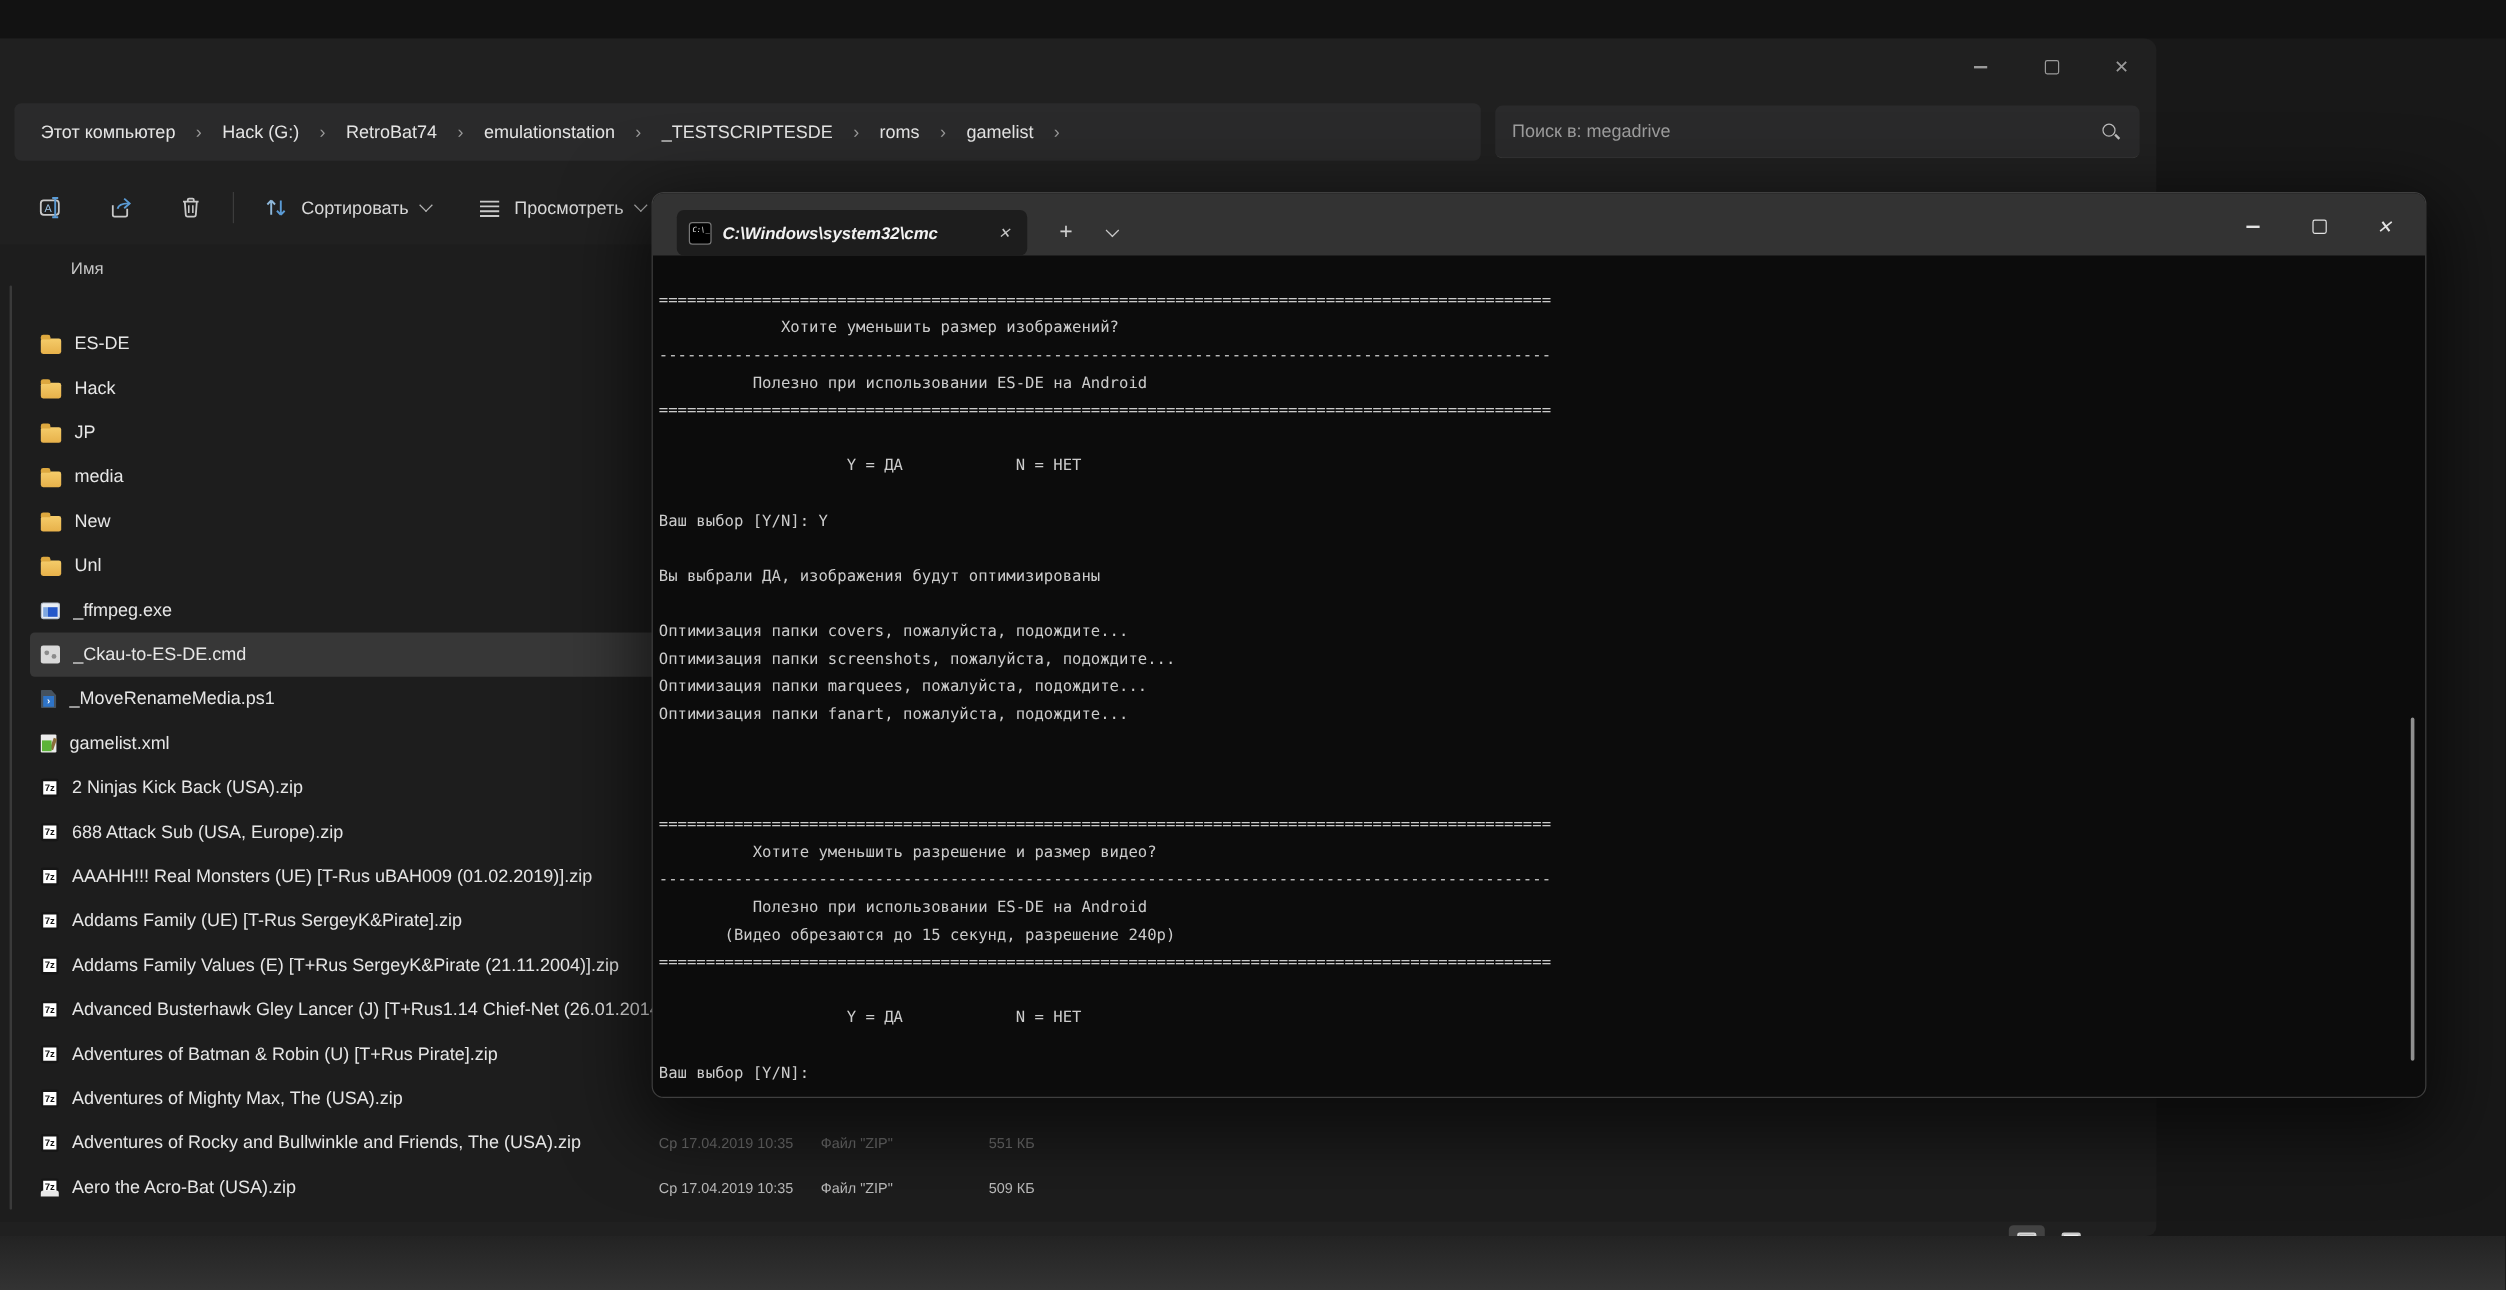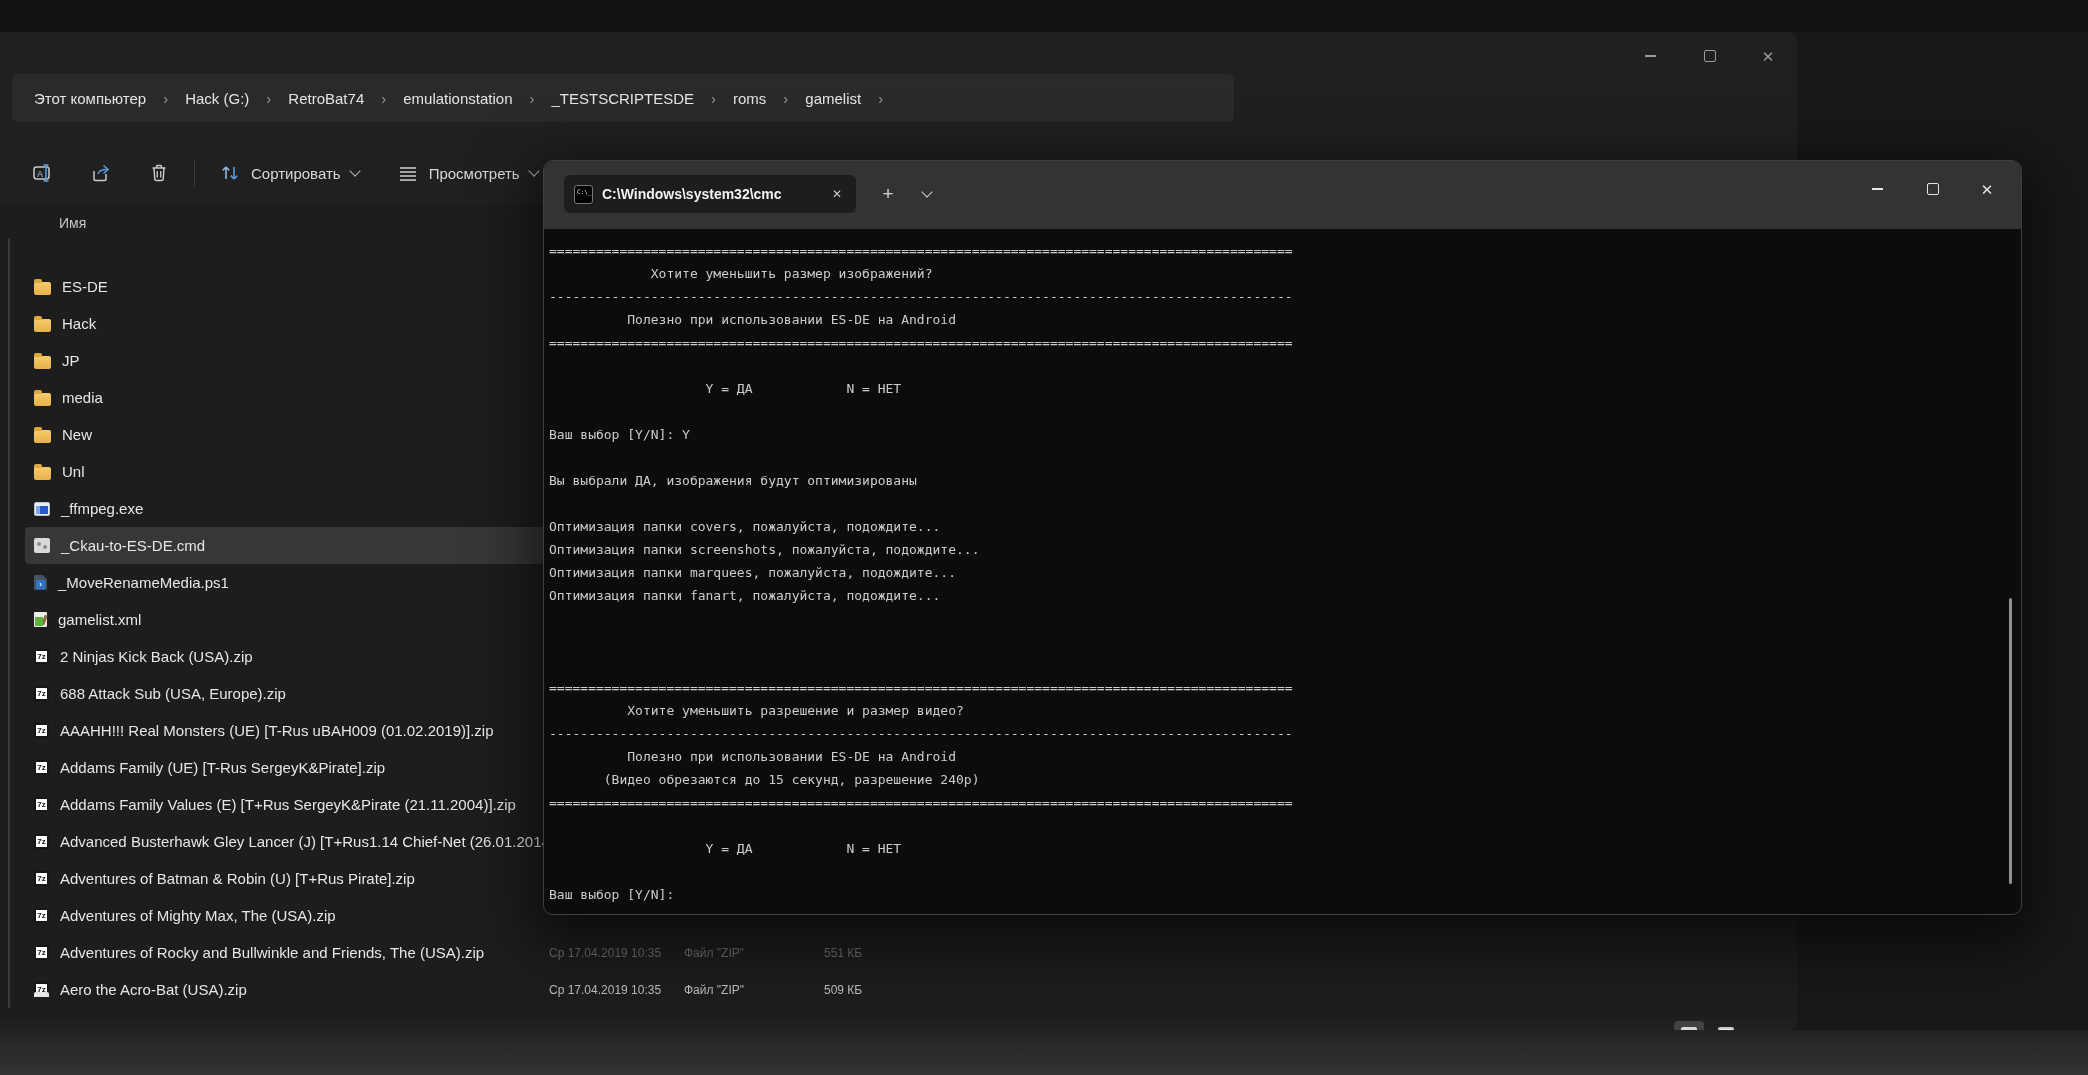--- a/index.html
+++ b/index.html
@@ -14,21 +14,21 @@
             background:#202020;border-radius:0 10px 8px 0;}
   .ex-titlebar{position:absolute;left:0;top:0;width:100%;height:48px;}
   .winctl{position:absolute;top:0;width:58px;height:48px;display:flex;align-items:center;justify-content:center;}
   .ctl-min-ex{left:1621px;} .ctl-max-ex{left:1681px;} .ctl-close-ex{left:1739px;}
   .glyph-min{width:11px;height:1.4px;background:#9a9a9a;}
   .glyph-max{width:10px;height:10px;border:1.4px solid #9a9a9a;border-radius:2px;}
   .glyph-close{color:#9a9a9a;font-size:15px;line-height:1;}
   .glyph-close::before{content:"\2715";}
 
   
-  .addr-row{position:absolute;left:0;top:36px;width:100%;height:60px;text-decoration:underline;}
+  .addr-row{position:absolute;left:0;top:48px;width:100%;height:60px;text-decoration:underline;}
   .breadcrumb-bar{position:absolute;left:12px;top:6px;width:1222px;height:48px;background:#2a2a2b;
                   border-radius:6px;display:flex;align-items:center;padding-left:12px;box-sizing:border-box;}
   .crumb{display:flex;align-items:center;}
   .crumb-label{color:#e4e4e4;font-size:15px;padding:6px 10px;border-radius:4px;white-space:nowrap;}
   .crumb-sep{color:#9a9a9a;font-size:15px;padding:0 7px;}
   .crumb-sep::before{content:"\203A";}
   .search-box{position:absolute;left:1246px;top:8px;width:537px;height:44px;background:#2a2a2b;
               border-radius:6px;border-bottom:1px solid #383838;display:flex;align-items:center;
               justify-content:space-between;padding:0 14px;box-sizing:border-box;}
   .search-ph{color:#9e9e9e;font-size:15px;}
@@ -90,21 +90,21 @@
   .vt-btn{width:30px;height:26px;border-radius:4px;display:flex;align-items:center;justify-content:center;}
   .vt-btn.active{background:#424242;}
   .vt-details{width:16px;height:14px;background:#d7d7d7;border-radius:2px;
       background-image:repeating-linear-gradient(#d7d7d7 0 2px,#3f3f3f 2px 4px);background-clip:padding-box;border:2px solid #d7d7d7;box-sizing:border-box;}
   .vt-thumb{width:16px;height:14px;border:2px solid #c9c9c9;border-bottom-width:4px;background:#f2f2f2;border-radius:2px;box-sizing:border-box;}
 
   
   .terminal{position:absolute;left:543px;top:160px;width:1479px;height:755px;border-radius:10px;
             background:#0c0c0c;border:1px solid #3f3f3f;box-sizing:border-box;
             box-shadow:0 18px 60px 12px rgba(0,0,0,.6);}
-  .tab-bar{position:absolute;left:0;top:0;width:100%;height:68px;background:#333333;border-radius:9px 9px 0 0;}
+  .tab-bar{position:absolute;left:0;top:0;width:100%;height:52px;background:#333333;border-radius:9px 9px 0 0;font-style:italic;}
   .term-tab{position:absolute;left:20px;top:14px;width:292px;height:38px;background:#1d1d1d;border-radius:6px;
             display:flex;align-items:center;padding:0 10px;box-sizing:border-box;gap:9px;}
   .cmd-ico{width:19px;height:19px;background:#000;border:1px solid #777;border-radius:3px;flex:none;
            color:#e8e8e8;font-family:"DejaVu Sans Mono",monospace;font-size:6px;line-height:7px;padding:2px 0 0 2px;box-sizing:border-box;}
   .cmd-ico::before{content:"C:\\_";}
   .tab-title{color:#f2f2f2;font-size:14px;font-weight:bold;white-space:nowrap;overflow:hidden;flex:1;}
   .tab-close{color:#c6c6c6;font-size:12px;flex:none;padding:2px 4px;}
   .tab-close::before{content:"\2715";}
   .tab-new{position:absolute;left:326px;top:14px;width:36px;height:38px;color:#d0d0d0;font-size:19px;
            display:flex;align-items:center;justify-content:center;}
@@ -171,20 +171,24 @@
           <span class="crumb">
             <span class="crumb-label">roms</span>
             <span class="crumb-sep"></span>
           </span>
 
           <span class="crumb">
             <span class="crumb-label">gamelist</span>
             <span class="crumb-sep"></span>
           </span>
         </div>
+      <div class="search-box">
+        <span class="search-ph">Поиск в: megadrive</span>
+        <span class="mag"></span>
+      </div>
     </div>
 
     <div class="toolbar">
       <div class="tb-btn" style="margin-left:22px">
         <svg class="ic" width="22" height="22" viewBox="0 0 22 22">
           <rect x="2" y="5" width="15" height="12" rx="2.5" fill="none" stroke="#c9c9c9" stroke-width="1.5"></rect>
           <text x="5" y="14.5" font-size="9" fill="#9cc3e5" font-family="Liberation Sans">A</text>
           <line x1="14" y1="3" x2="14" y2="19" stroke="#5b9bd5" stroke-width="1.6"></line>
           <line x1="11.5" y1="3" x2="16.5" y2="3" stroke="#5b9bd5" stroke-width="1.6"></line>
           <line x1="11.5" y1="19" x2="16.5" y2="19" stroke="#5b9bd5" stroke-width="1.6"></line>

